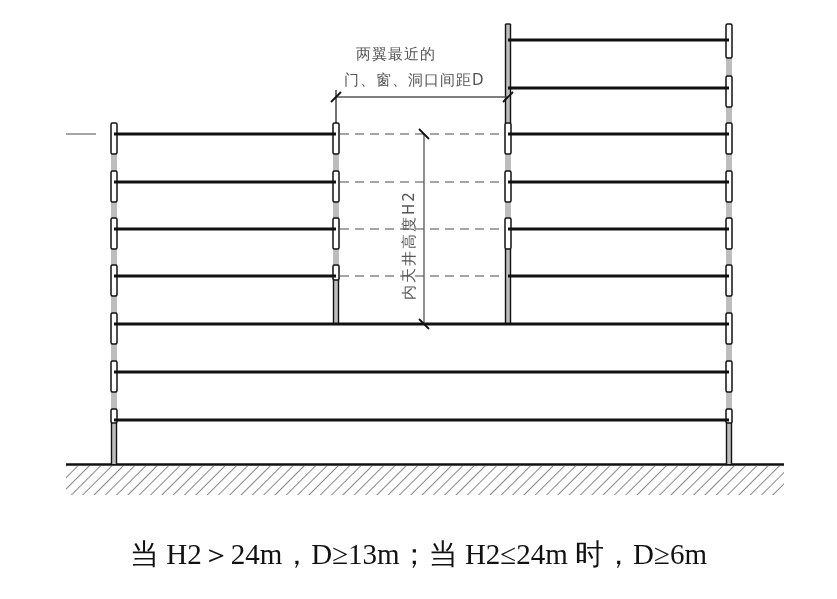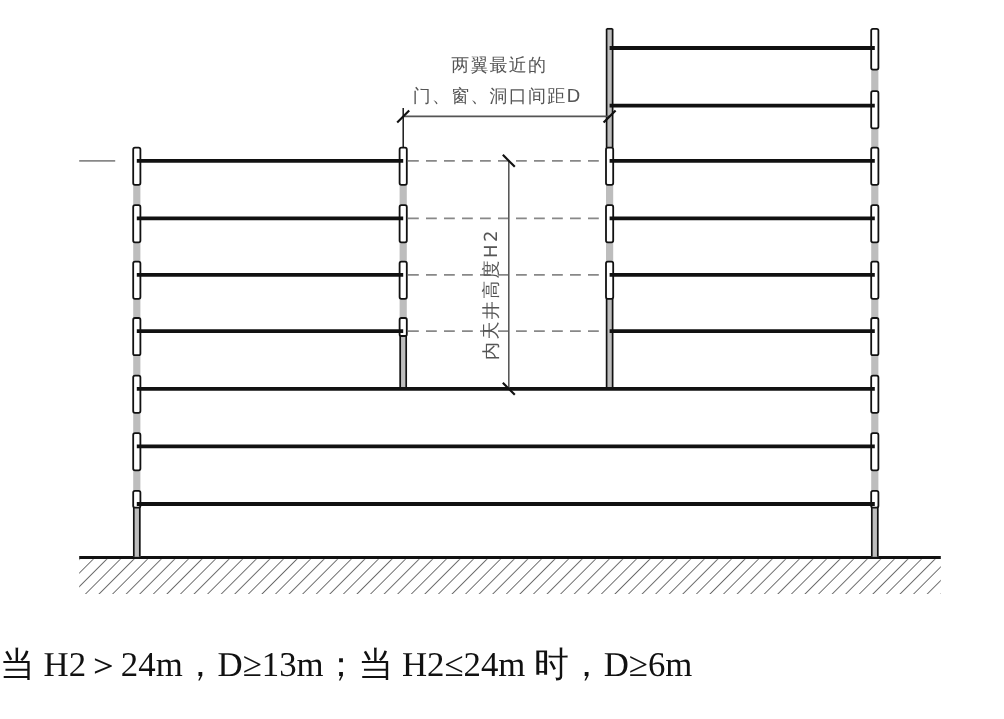--- a/index.html
+++ b/index.html
@@ -38,20 +38,21 @@
       white-space: nowrap;
       transform-origin: 0 0;
       transform: rotate(-90deg);
       letter-spacing: 2px;
     }
     .caption {
       position: absolute;
       left: 0;
       width: 837px;
       top: 532px;
+      text-align: center;
       font-family: "Liberation Serif", "DejaVu Serif", serif;
       font-size: 29px;
       color: #111111;
       white-space: nowrap;
       line-height: 44px;
     }
   </style>
 </head>
 <body>
 
@@ -158,17 +159,17 @@
     <line x1="503" y1="102" x2="513" y2="92" stroke="#111" stroke-width="1.8"></line>
   </g>
 
   <g>
     <line x1="424" y1="134" x2="424" y2="324" stroke="#555" stroke-width="1.3"></line>
     <line x1="419" y1="129" x2="429" y2="139" stroke="#111" stroke-width="1.8"></line>
     <line x1="419" y1="319" x2="429" y2="329" stroke="#111" stroke-width="1.8"></line>
   </g>
 </svg>
 
-<div class="label-top" style="left:376px; top:44px;">两翼最近的</div>
+<div class="label-top" style="left:356px; top:44px;">两翼最近的</div>
 <div class="label-top" style="left:344px; top:70px;">门、窗、洞口间距D</div>
 <div class="label-vertical" style="left:400px; top:300px;">内天井高度H2</div>
 
 <div class="caption">当 H2＞24m，D≥13m；当 H2≤24m 时，D≥6m</div>
 
 </body></html>

